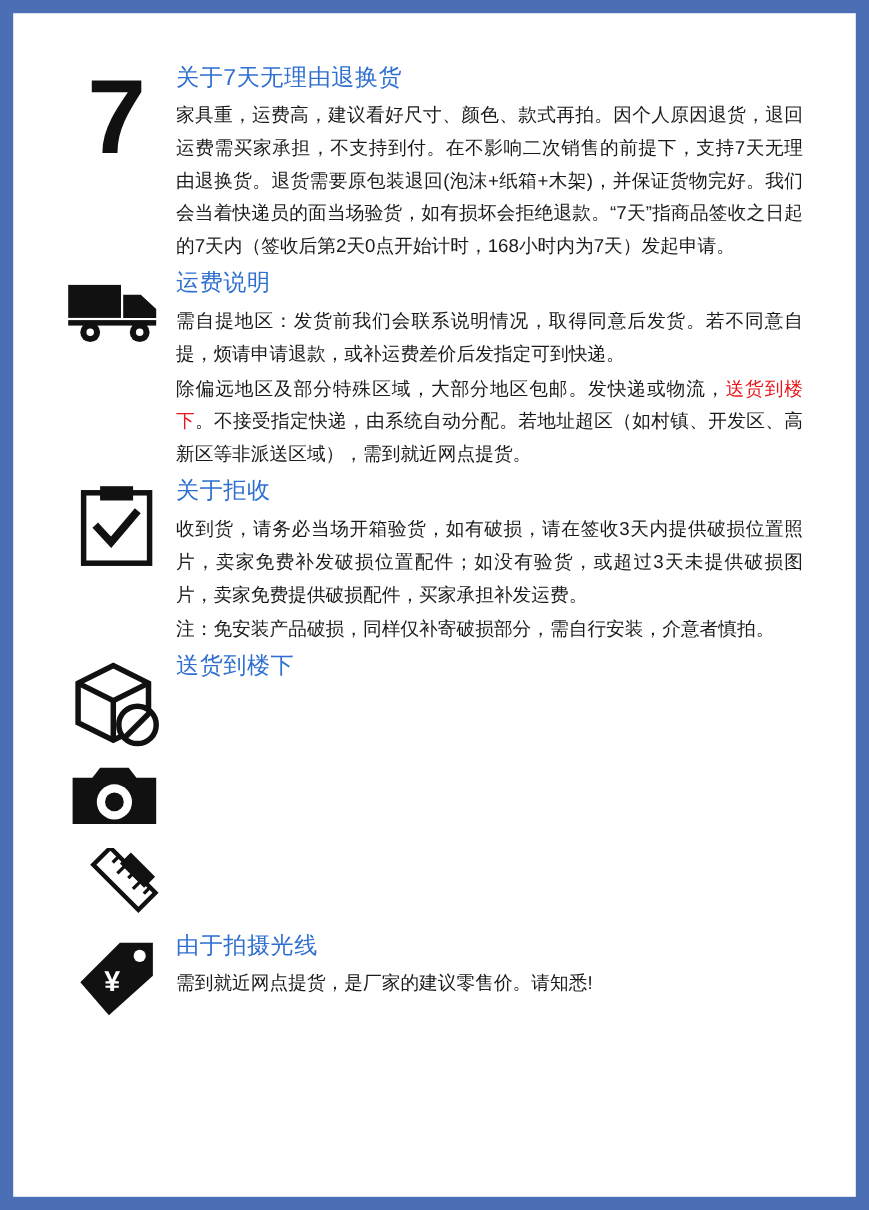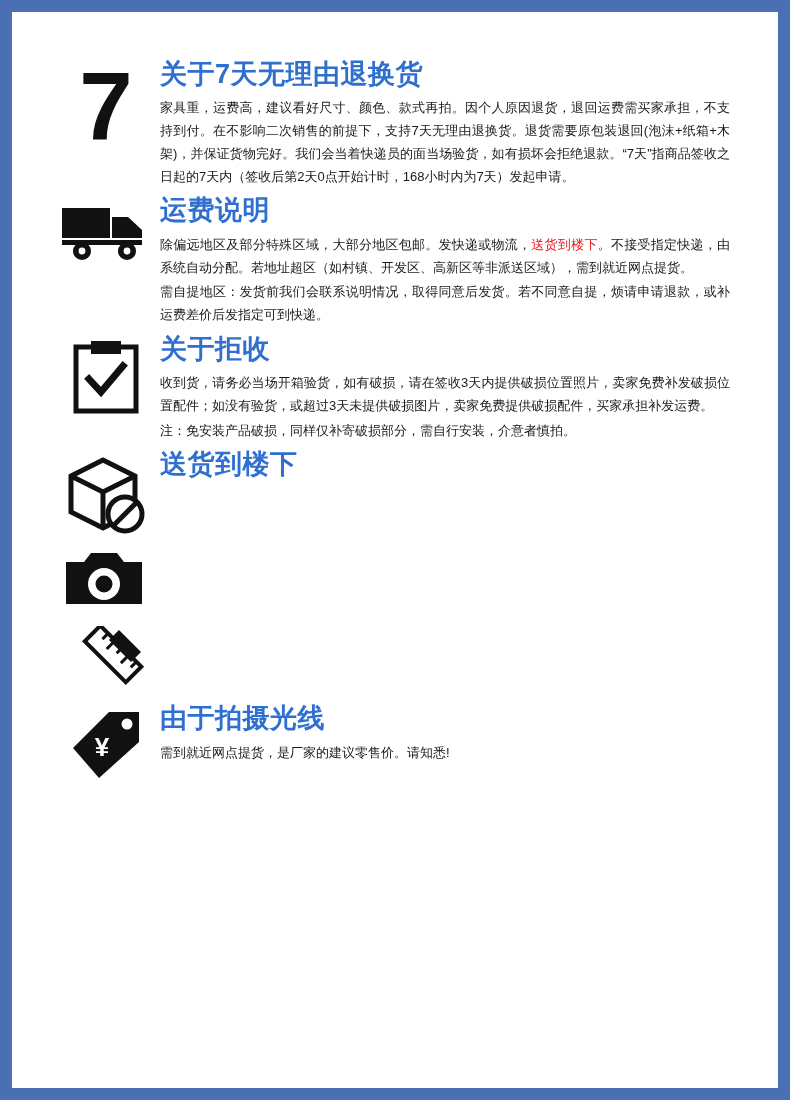--- a/index.html
+++ b/index.html
@@ -44,29 +44,29 @@
     justify-content: center;
     align-items: flex-start;
     padding-top: 6px;
   }
   .body-col {
     flex: 1;
     padding-right: 8px;
   }
   .sec-title {
     color: #2f6fd0;
-    font-size: 27px;
-    font-weight: bold;
+    font-size: 21px;
+    font-weight: normal;
     line-height: 1.2;
     margin: 0 0 7px 0;
     letter-spacing: 0.5px;
   }
   .sec-text {
     color: #1a1a1a;
-    font-size: 13px;
+    font-size: 17px;
     line-height: 1.75;
     margin: 0;
     text-align: justify;
   }
   .sec-text + .sec-text {
     margin-top: 2px;
   }
   .hl-red {
     color: #e8161a;
   }
@@ -103,24 +103,24 @@
           <path d="M52 17 h16 l14 13 v8 h-30 z" fill="#111"></path>
           <rect x="2" y="40" width="80" height="5" fill="#111"></rect>
           <circle cx="22" cy="51" r="9" fill="#111"></circle>
           <circle cx="22" cy="51" r="3.4" fill="#fff"></circle>
           <circle cx="67" cy="51" r="9" fill="#111"></circle>
           <circle cx="67" cy="51" r="3.4" fill="#fff"></circle>
         </svg>
       </div>
       <div class="body-col">
         <div class="sec-title">运费说明</div>
+        <p class="sec-text">需自提地区：发货前我们会联系说明情况，取得同意后发货。若不同意自提，烦请申请退款，或补运费差价后发指定可到快递。</p>
         <p class="sec-text">
           <span>除偏远地区及部分特殊区域，大部分地区包邮。发快递或物流，</span><span class="hl-red">送货到楼下</span><span>。不接受指定快递，由系统自动分配。若地址超区（如村镇、开发区、高新区等非派送区域），需到就近网点提货。</span>
         </p>
-        <p class="sec-text">需自提地区：发货前我们会联系说明情况，取得同意后发货。若不同意自提，烦请申请退款，或补运费差价后发指定可到快递。</p>
       </div>
     </div>
 
     <div class="section">
       <div class="icon-col">
         <svg width="66" height="76" viewBox="0 0 66 76">
           <rect x="3" y="8" width="60" height="64" fill="none" stroke="#111" stroke-width="5"></rect>
           <rect x="18" y="2" width="30" height="13" fill="#111"></rect>
           <path d="M16 40 l12 13 l22 -26" fill="none" stroke="#111" stroke-width="7" stroke-linecap="square"></path>
         </svg>

